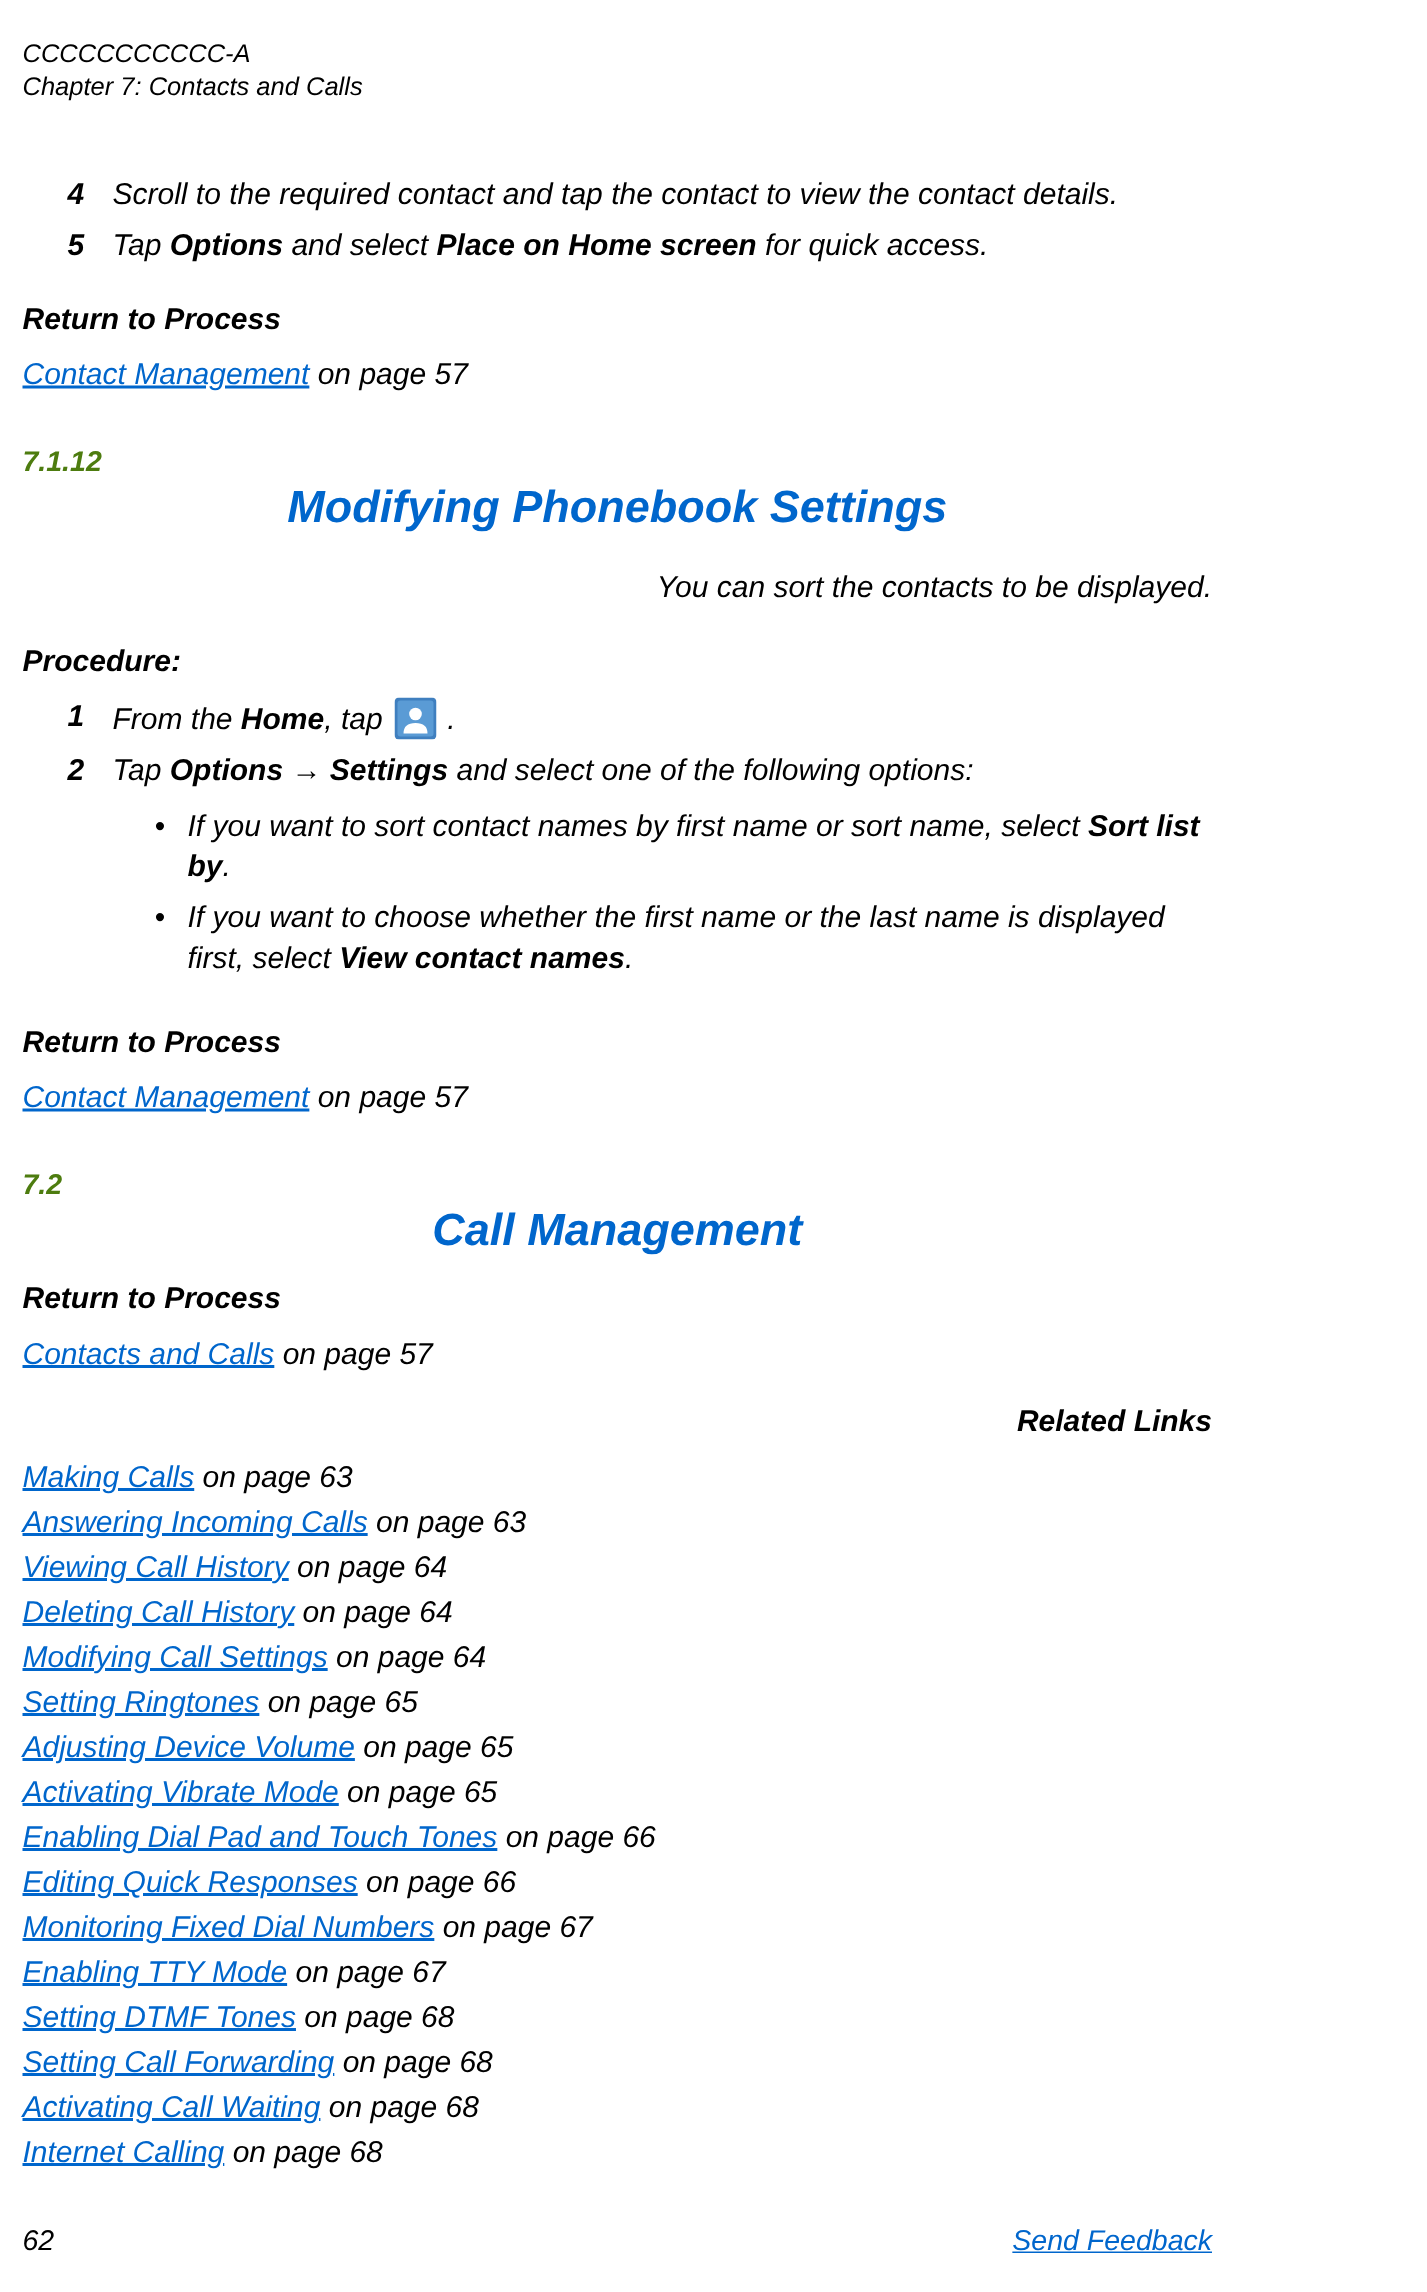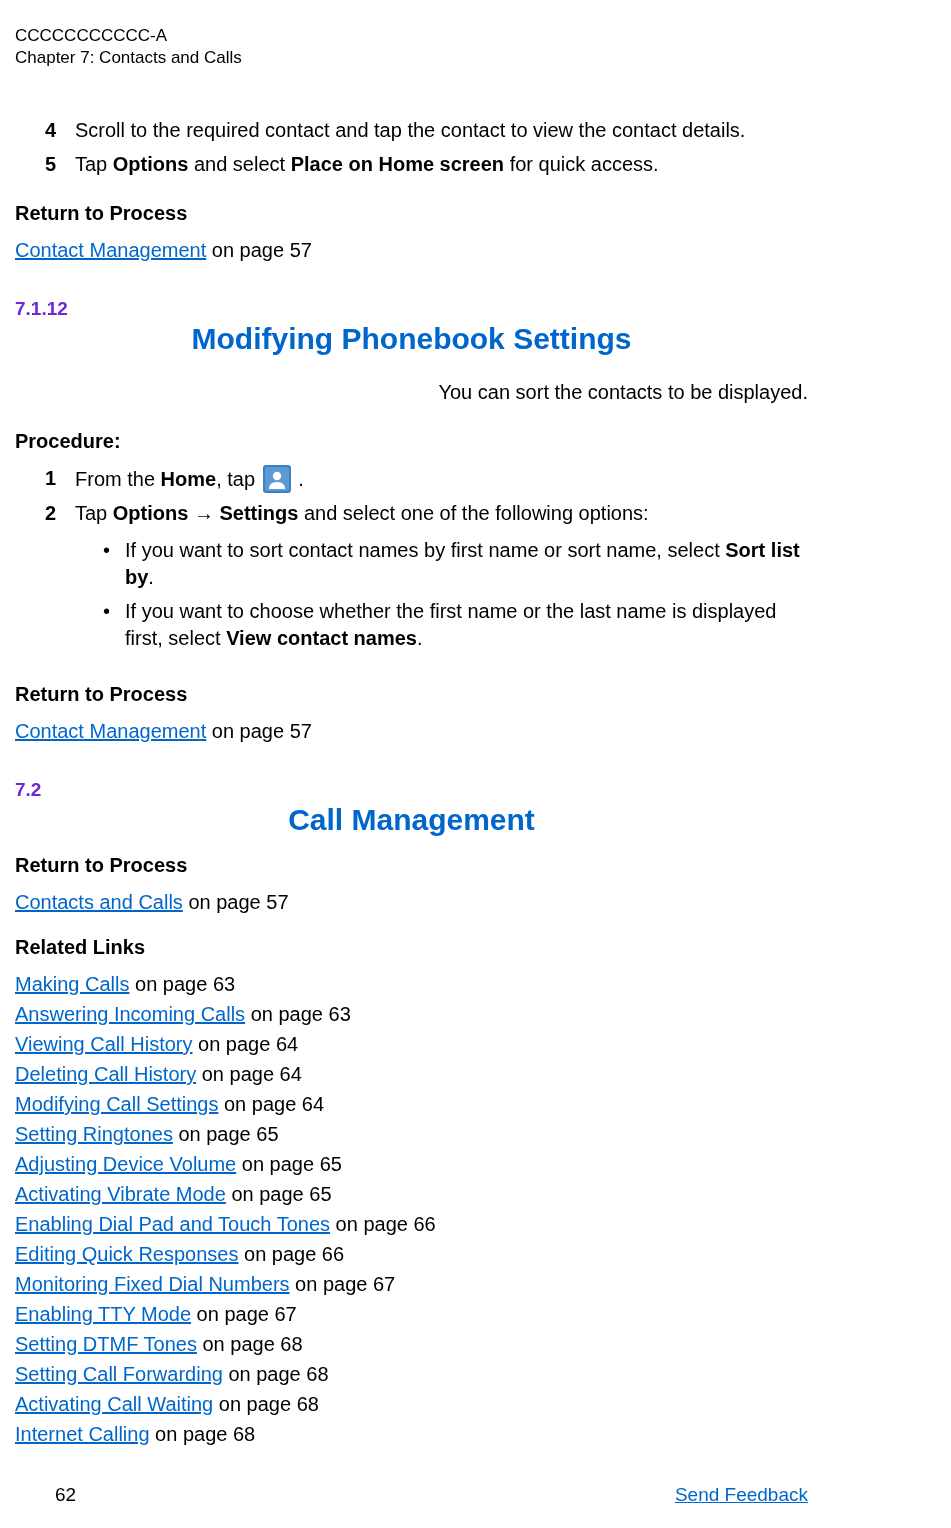--- a/index.html
+++ b/index.html
@@ -13,55 +13,55 @@
     color: #000;
     background: #fff;
     position: relative;
   }
   .page {
     box-sizing: border-box;
     width: 823px;
     height: 1528px;
     padding: 25px 15px 0 15px;
     position: relative;
+    font-style: italic;
   }
   .header-line1 { font-size: 17px; line-height: 1.3; }
   .header-line2 { font-size: 17px; line-height: 1.3; margin-bottom: 48px; }
   .content { padding-left: 0; }
   .ol-indent { padding-left: 30px; }
   .num-item { display: flex; margin: 7px 0; line-height: 1.35; }
   .num-item .num { font-weight: bold; width: 30px; flex: none; }
   .num-item .body { flex: 1; }
   .bul-list { padding-left: 28px; margin-top: 10px; }
   .bul-item { display: flex; margin: 7px 0; line-height: 1.35; }
   .bul-item .bul { width: 22px; flex: none; }
   .bul-item .body { flex: 1; }
   .section-label-bold { font-weight: bold; margin-top: 24px; margin-bottom: 12px; font-size: 20px; }
   .link { color: #0066cc; text-decoration: underline; cursor: pointer; }
   .link-line { margin: 3px 0; line-height: 1.35; }
-  .sec-num { color: #6d28d9; font-weight: bold; font-size: 19px; margin-top: 34px; }
+  .sec-num { color: #4d7c0f; font-weight: bold; font-size: 19px; margin-top: 34px; }
   .sec-heading { color: #0066cc; font-weight: bold; font-size: 30px; margin: 2px 0 10px 0; line-height: 1.1; text-align: center; }
   .body-text { margin: 24px 0; line-height: 1.35; text-align: right; }
   b { font-weight: bold; }
   .contacts-icon {
     display: inline-block;
     width: 28px;
     height: 28px;
     vertical-align: -7px;
     margin: 0 2px;
   }
   .footer {
     position: absolute;
     left: 15px;
     right: 15px;
     bottom: 22px;
     display: flex;
     justify-content: space-between;
     font-size: 19px;
-    margin-left: 40px;
   }
   .footer .feedback { color: #0066cc; text-decoration: underline; cursor: pointer; }
   .rel-links-block { margin-top: 6px; }
 </style>
 </head>
 <body>
 
 <div class="page">
   <div class="header-line1">CCCCCCCCCCC-A</div>
   <div class="header-line2">Chapter 7:  Contacts and Calls</div>
@@ -135,21 +135,21 @@
     </div>
 
     <div class="sec-num">7.2</div>
     <div class="sec-heading">Call Management</div>
 
     <div class="section-label-bold" style="margin-top:18px;">Return to Process</div>
     <div class="link-line">
       <span class="link">Contacts and Calls</span><span> on page 57</span>
     </div>
 
-    <div class="section-label-bold" style="margin-top:20px;">Related Links</div>
+    <div class="section-label-bold" style="margin-top:20px;text-align:right;">Related Links</div>
 
     <div class="rel-links-block" id="related-links-container">
 
     <div class="link-line"><span class="link">Making Calls</span><span> on page 63</span></div>
         <div class="link-line"><span class="link">Answering Incoming Calls</span><span> on page 63</span></div>
         <div class="link-line"><span class="link">Viewing Call History</span><span> on page 64</span></div>
         <div class="link-line"><span class="link">Deleting Call History</span><span> on page 64</span></div>
         <div class="link-line"><span class="link">Modifying Call Settings</span><span> on page 64</span></div>
         <div class="link-line"><span class="link">Setting Ringtones</span><span> on page 65</span></div>
         <div class="link-line"><span class="link">Adjusting Device Volume</span><span> on page 65</span></div>

